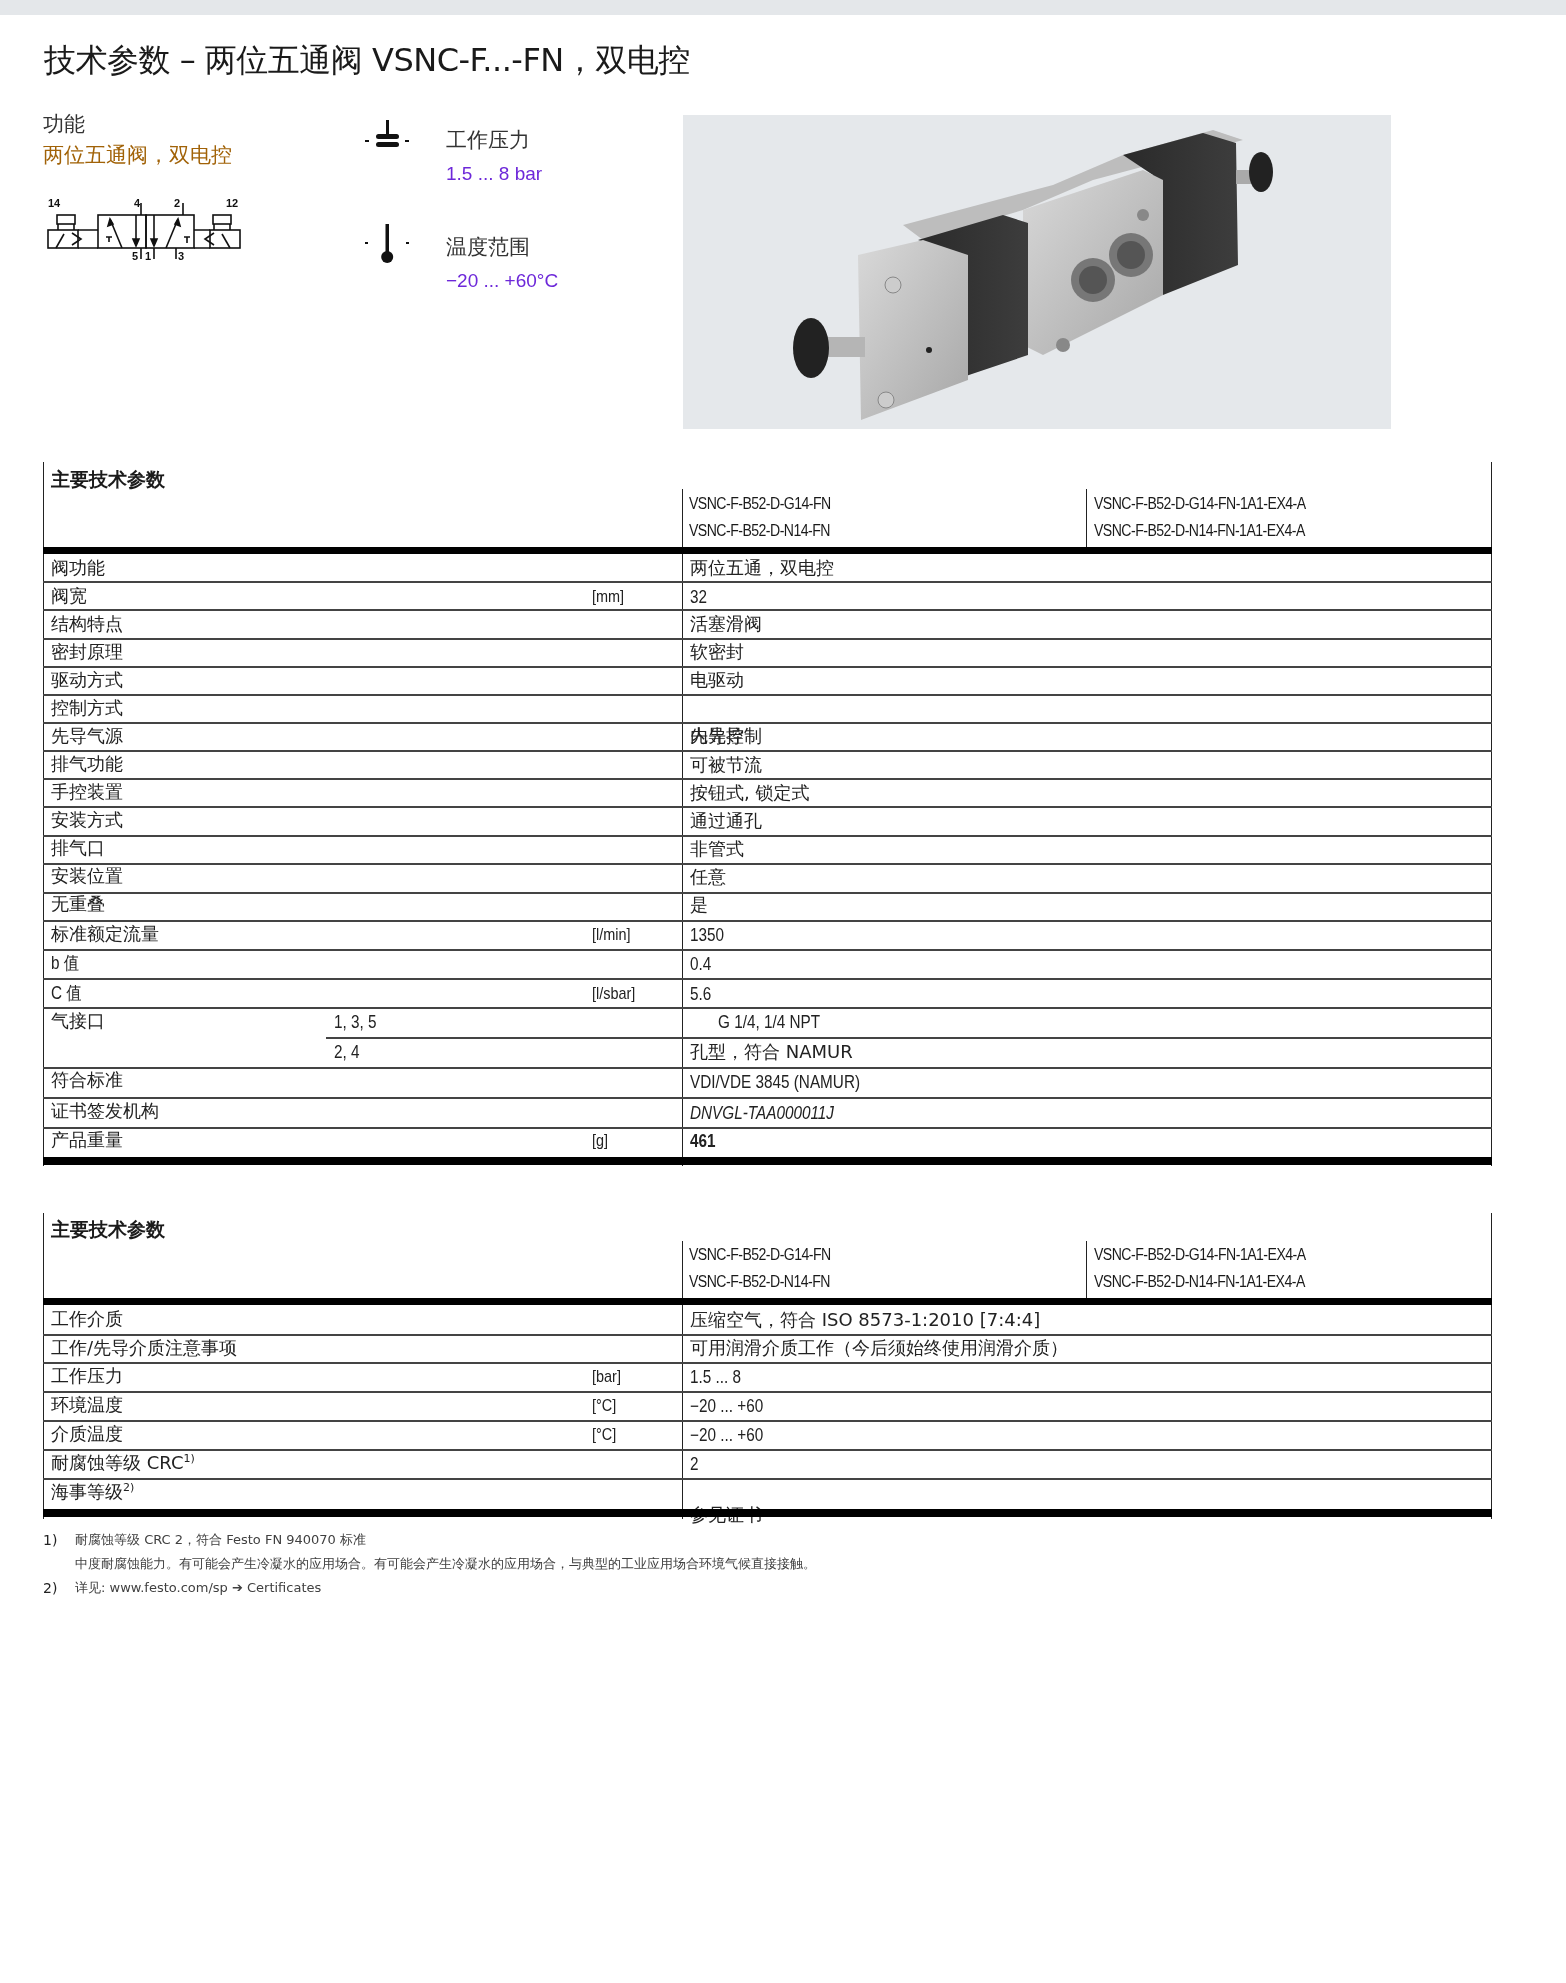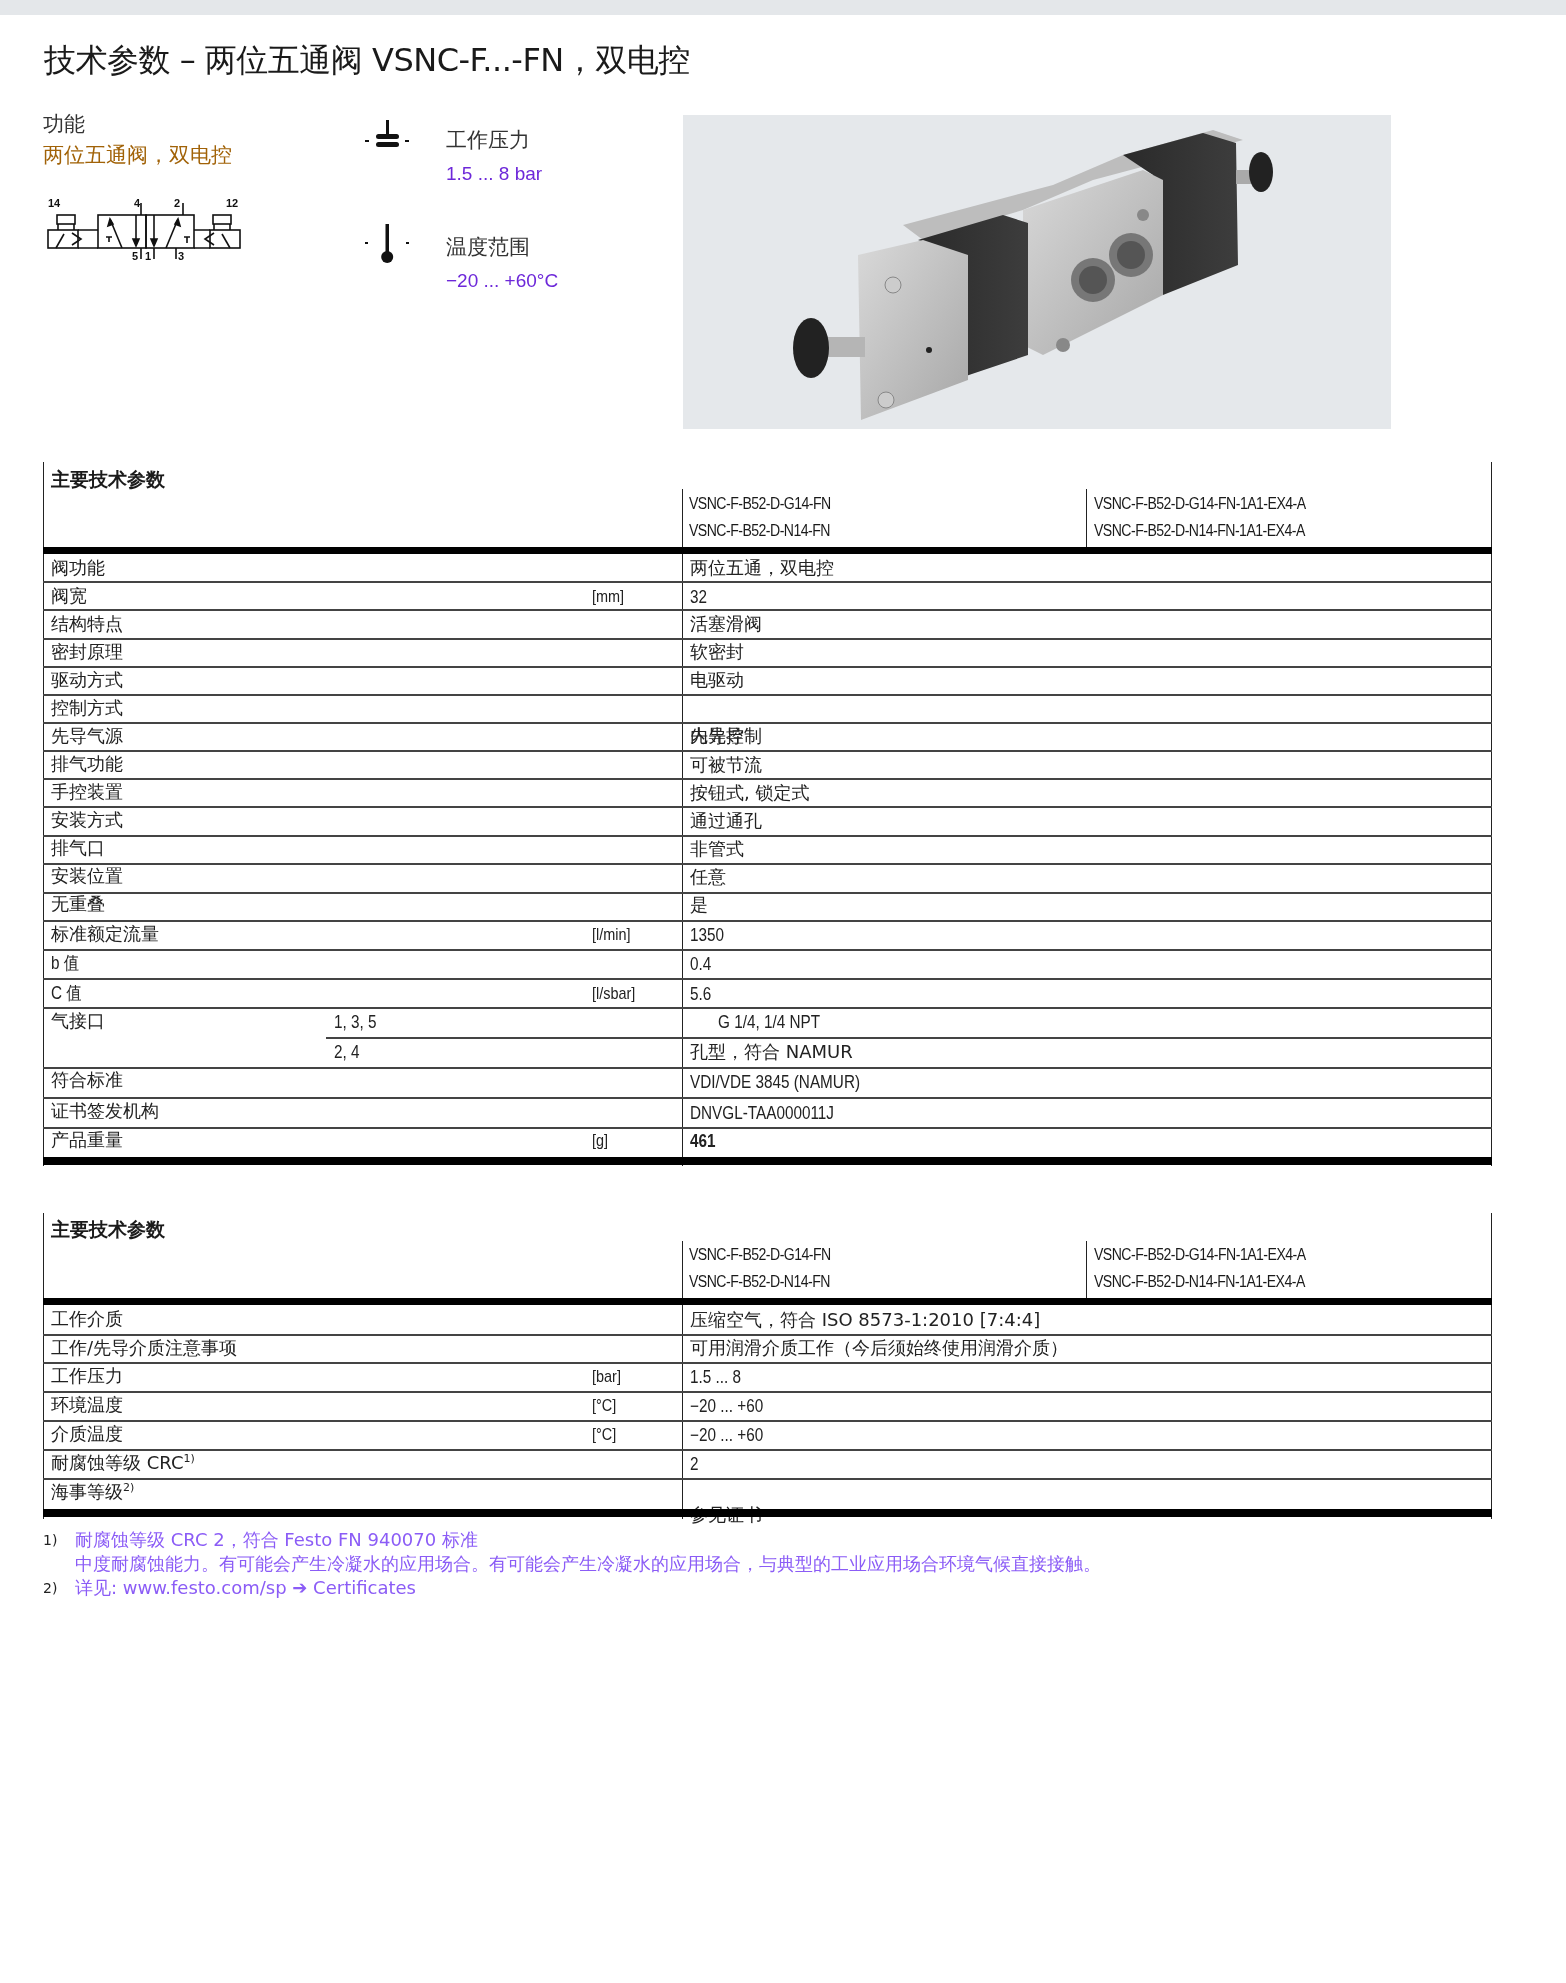--- a/index.html
+++ b/index.html
@@ -25,21 +25,21 @@
   .tbl .thick { position: absolute; left: 0; height: 7px; background: #000; width: 1449px; }
   .tbl .thick-bottom { position: absolute; left: 0; height: 8px; background: #000; width: 1449px; }
   .tbl .section-title { position: absolute; left: 8px; font-weight: bold; font-size: 19px; line-height: 26px; font-family: "DejaVu Serif", serif; }
   .tbl .hdr { position: absolute; font-size: 16px; line-height: 27px; font-family: "Liberation Sans", sans-serif; letter-spacing: -0.6px; white-space: nowrap; transform: scaleX(0.88); transform-origin: left center; }
   .tbl .cell { position: absolute; font-size: 18px; line-height: 28px; white-space: nowrap; color: #222; }
   .tbl .cell.val { font-size: 18px; }
   .tbl .unit { position: absolute; font-size: 17px; line-height: 28px; white-space: nowrap; color: #222; font-family: "Liberation Sans", sans-serif; transform: scaleX(0.85); transform-origin: left center; }
   .narrow { font-family: "Liberation Sans", sans-serif; transform: scaleX(0.85); transform-origin: left center; display: inline-block; }
   sup { font-size: 11px; vertical-align: 7px; line-height: 0; }
 
-  .foot { position: absolute; font-size: 18px; line-height: 20px; white-space: nowrap; color: #8b5cf6; }
+  .foot { position: absolute; font-size: 13px; line-height: 20px; white-space: nowrap; color: #404040; }
   .foot-num { position: absolute; font-size: 14px; line-height: 20px; color: #222; }
 </style>
 </head>
 <body>
 
 <div class="abs topbar"></div>
 
 <div class="abs page-title">技术参数 – 两位五通阀 VSNC-F...-FN，双电控</div>
 
 <div class="abs func-label">功能</div>
@@ -257,21 +257,21 @@
     <div class="cell val" style="left:647px; top:576px;">孔型，符合 NAMUR</div>
   </div>
   <div class="hline" style="top:605px;"></div>
   <div>
     <div class="cell" style="left:8px; top:604px;">符合标准</div>
     <div class="cell val" style="left:647px; top:606px;"><span class="narrow">VDI/VDE 3845 (NAMUR)</span></div>
   </div>
   <div class="hline" style="top:635px;"></div>
   <div>
     <div class="cell" style="left:8px; top:635px;">证书签发机构</div>
-    <div class="cell val" style="left:647px; top:637px;"><span class="narrow">DNVGL-TAA000011J</span></div>
+    <div class="cell val" style="left:647px; top:637px;font-style:italic;"><span class="narrow">DNVGL-TAA000011J</span></div>
   </div>
   <div class="hline" style="top:665px;"></div>
   <div>
     <div class="cell" style="left:8px; top:664px;">产品重量</div>
     <div class="unit" style="left:549px; top:665px;">[g]</div>
     <div class="cell val" style="left:647px; top:665px;font-weight:bold;"><span class="narrow">461</span></div>
   </div>
   <div class="thick-bottom" style="top:695px;"></div>
 </div>
 

